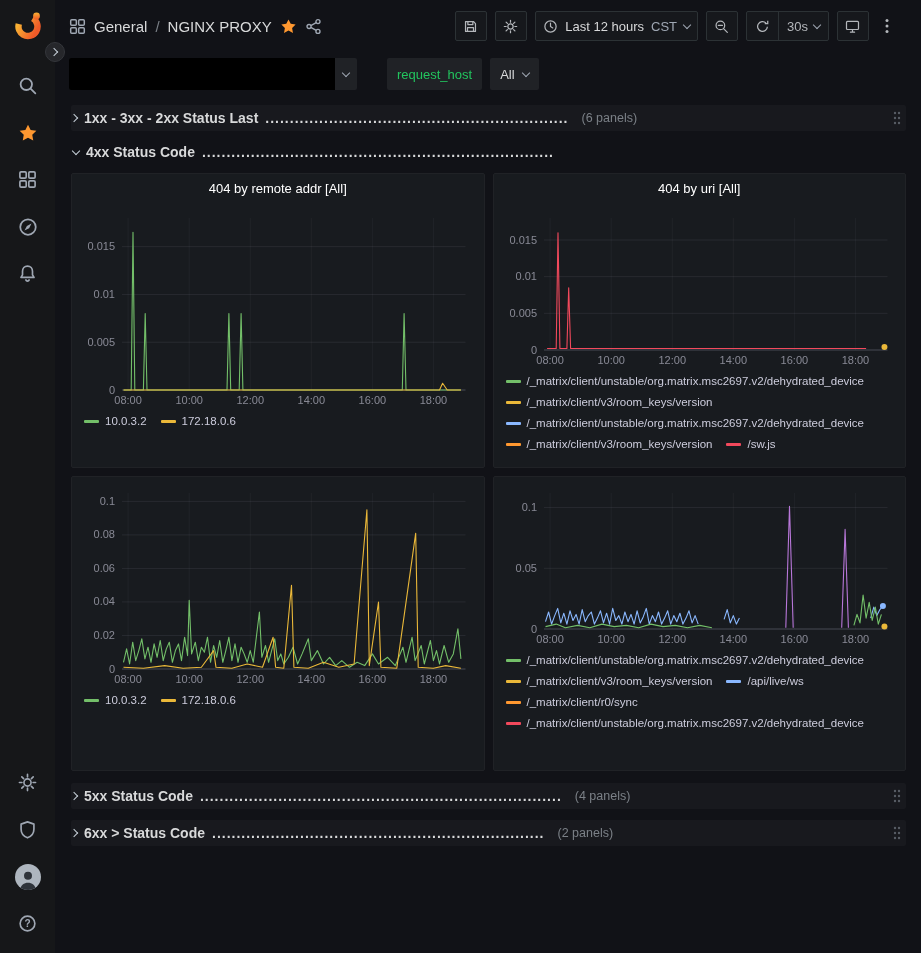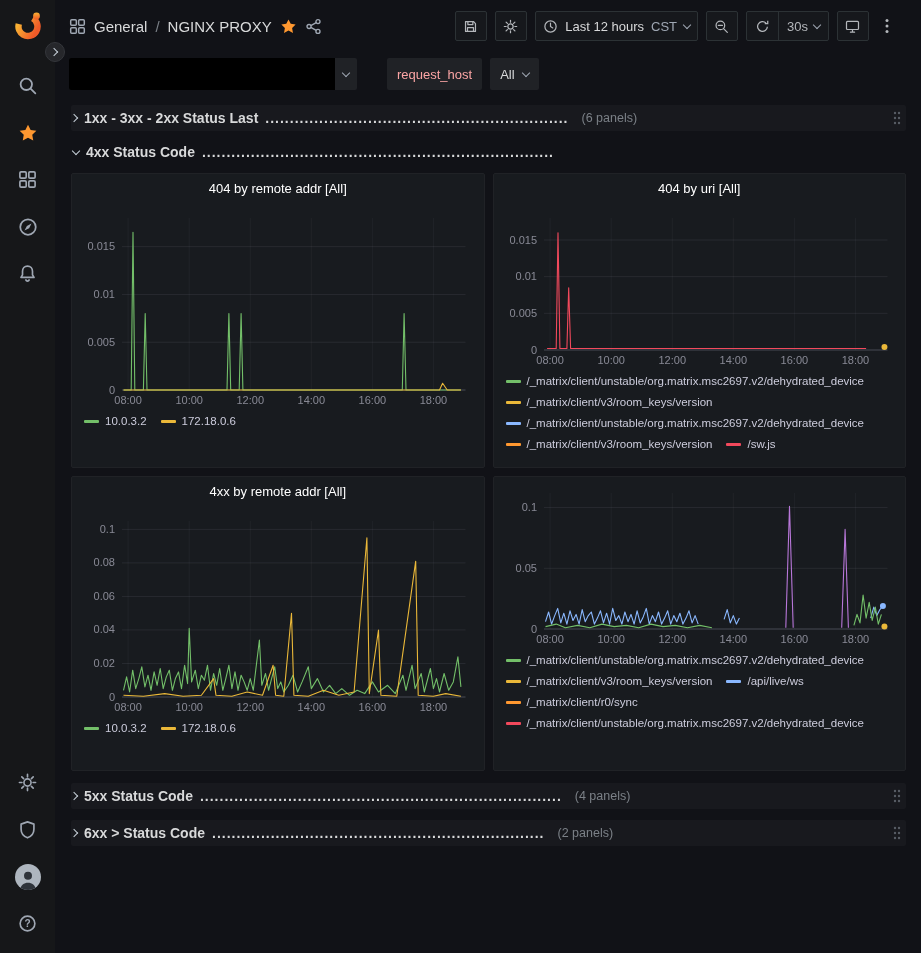--- a/index.html
+++ b/index.html
@@ -47,21 +47,21 @@
     border:1px solid #2c3235; border-radius:2px; background:#16181c; color:#b4b7bb; font-size:13px;
   }
   .tbtn .txt { color:#d8d9da; }
   .tbtn .tz { color:#9fa7b3; }
   .tbtn.noborder { border-color:transparent; background:transparent; }
   .split { display:flex; align-items:stretch; border:1px solid #2c3235; border-radius:2px; background:#16181c; height:30px; }
   .split > div { display:flex; align-items:center; padding:0 8px; gap:6px; color:#b4b7bb; }
   .split > div + div { border-left:1px solid #2c3235; }
 
   .submenu { height:44px; display:flex; align-items:center; gap:8px; padding:0 12px 0 14px; flex:0 0 auto; }
-  .var-chip { height:32px; display:flex; align-items:center; padding:0 10px; background:#202226; border-radius:2px; font-size:13px; color:#fca5a5; }
+  .var-chip { height:32px; display:flex; align-items:center; padding:0 10px; background:#202226; border-radius:2px; font-size:13px; color:#22c55e; }
   .var-chip.link { color:#6e9fff; }
   .var-value-box { height:32px; width:288px; background:#202226; border-radius:2px; display:flex; align-items:center; overflow:hidden; }
   .var-value-black { flex:1; align-self:stretch; background:#000; }
   .var-value-box .chevzone { width:22px; display:flex; justify-content:center; }
   .var-all { height:32px; display:flex; align-items:center; gap:8px; padding:0 10px; background:#202226; border-radius:2px; color:#d8d9da; }
 
   .dash { flex:1; padding:9px 15px 0 16px; overflow:hidden; }
 
   .rowhdr {
     height:26px; display:flex; align-items:center; gap:7px; cursor:pointer;
@@ -394,21 +394,20 @@
               <span>/_matrix/client/v3/room_keys/version</span>
             </span>
             <span class="legend-item">
               <span class="swatch" style="background: rgb(242, 73, 92);"></span>
               <span>/sw.js</span>
             </span>
           </div>
       </section>
 
       <section class="panel">
-        <div class="panel-title">4xx by remote addr [All]</div>
         <div class="chart-wrap chart-c">
             <svg class="chart" style="height:100%" viewBox="0 0 401.5 202">
               <line x1="52.10666666666667" y1="8" x2="52.10666666666667" y2="184" stroke="rgba(204,204,220,0.05)" stroke-width="1"></line>
               <line x1="113.17333333333333" y1="8" x2="113.17333333333333" y2="184" stroke="rgba(204,204,220,0.05)" stroke-width="1"></line>
               <line x1="174.24" y1="8" x2="174.24" y2="184" stroke="rgba(204,204,220,0.05)" stroke-width="1"></line>
               <line x1="235.30666666666667" y1="8" x2="235.30666666666667" y2="184" stroke="rgba(204,204,220,0.05)" stroke-width="1"></line>
               <line x1="296.37333333333333" y1="8" x2="296.37333333333333" y2="184" stroke="rgba(204,204,220,0.05)" stroke-width="1"></line>
               <line x1="357.44" y1="8" x2="357.44" y2="184" stroke="rgba(204,204,220,0.05)" stroke-width="1"></line>
               <line x1="46" y1="184" x2="389.5" y2="184" stroke="rgba(204,204,220,0.09)" stroke-width="1"></line>
               <text x="39" y="187.5" text-anchor="end" fill="rgba(204,204,220,0.62)" font-size="11">0</text>

